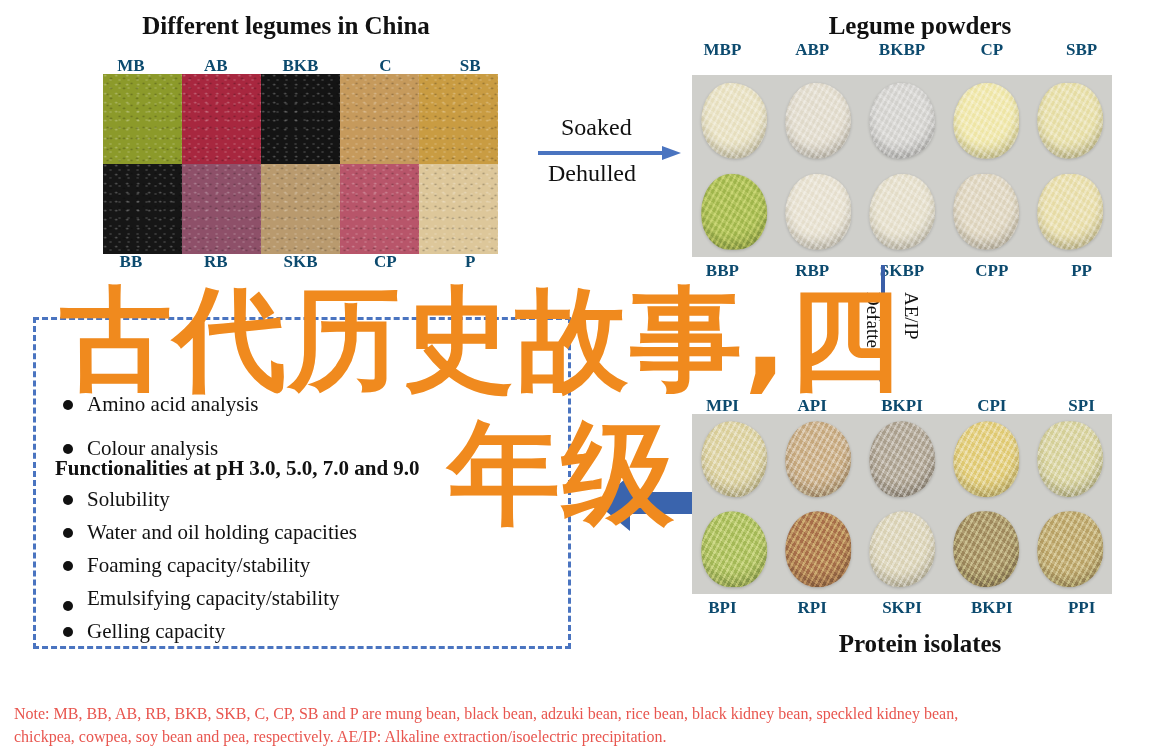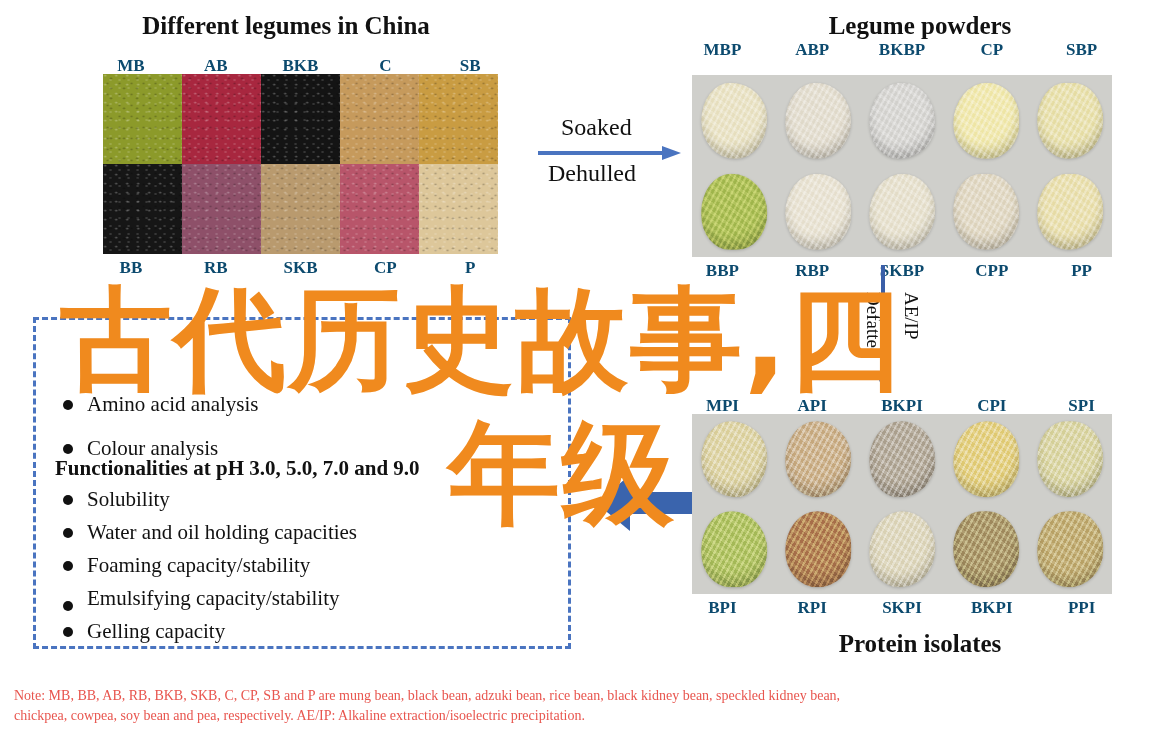--- a/index.html
+++ b/index.html
@@ -105,24 +105,25 @@
   }
   .bullet-dot{
     display:inline-block;width:10px;height:10px;border-radius:50%;
     background:#111;margin-right:14px;flex:none;
   }
 
   
   .note{
     position:absolute;
     font-family:"Liberation Serif", serif;
-    font-size:14px;
+    font-size:16px;
     color:#e8554e;
     line-height:1.45;
     text-align:justify;
+    margin-top:16px;
   }
 
   
   .wm{
     position:absolute;
     color:#F08A1E;
     font-family:"DejaVu Sans", sans-serif;
     font-weight:bold;
     line-height:.95;
     white-space:nowrap;
@@ -173,21 +174,21 @@
         <div class="tex" style="background: rgb(185, 154, 110);"></div>
       </div>
       <div class="cell">
         <div class="tex" style="background: rgb(184, 85, 106);"></div>
       </div>
       <div class="cell">
         <div class="tex" style="background: rgb(221, 199, 154);"></div>
       </div>
     </div>
 
-  <div class="lbl-row abs" style="left:103px;top:258px;width:395px;">
+  <div class="lbl-row abs" style="left:103px;top:252px;width:395px;">
     <span>BB</span>
     <span>RB</span>
     <span>SKB</span>
     <span>CP</span>
     <span>P</span>
   </div>
 
   <div class="arrow-label" style="left:561px;top:114px;">Soaked</div>
   <svg class="abs" style="left:536px;top:145px;" width="145" height="16">
     <line x1="2" y1="8" x2="128" y2="8" stroke="#4a74c0" stroke-width="4"></line>

